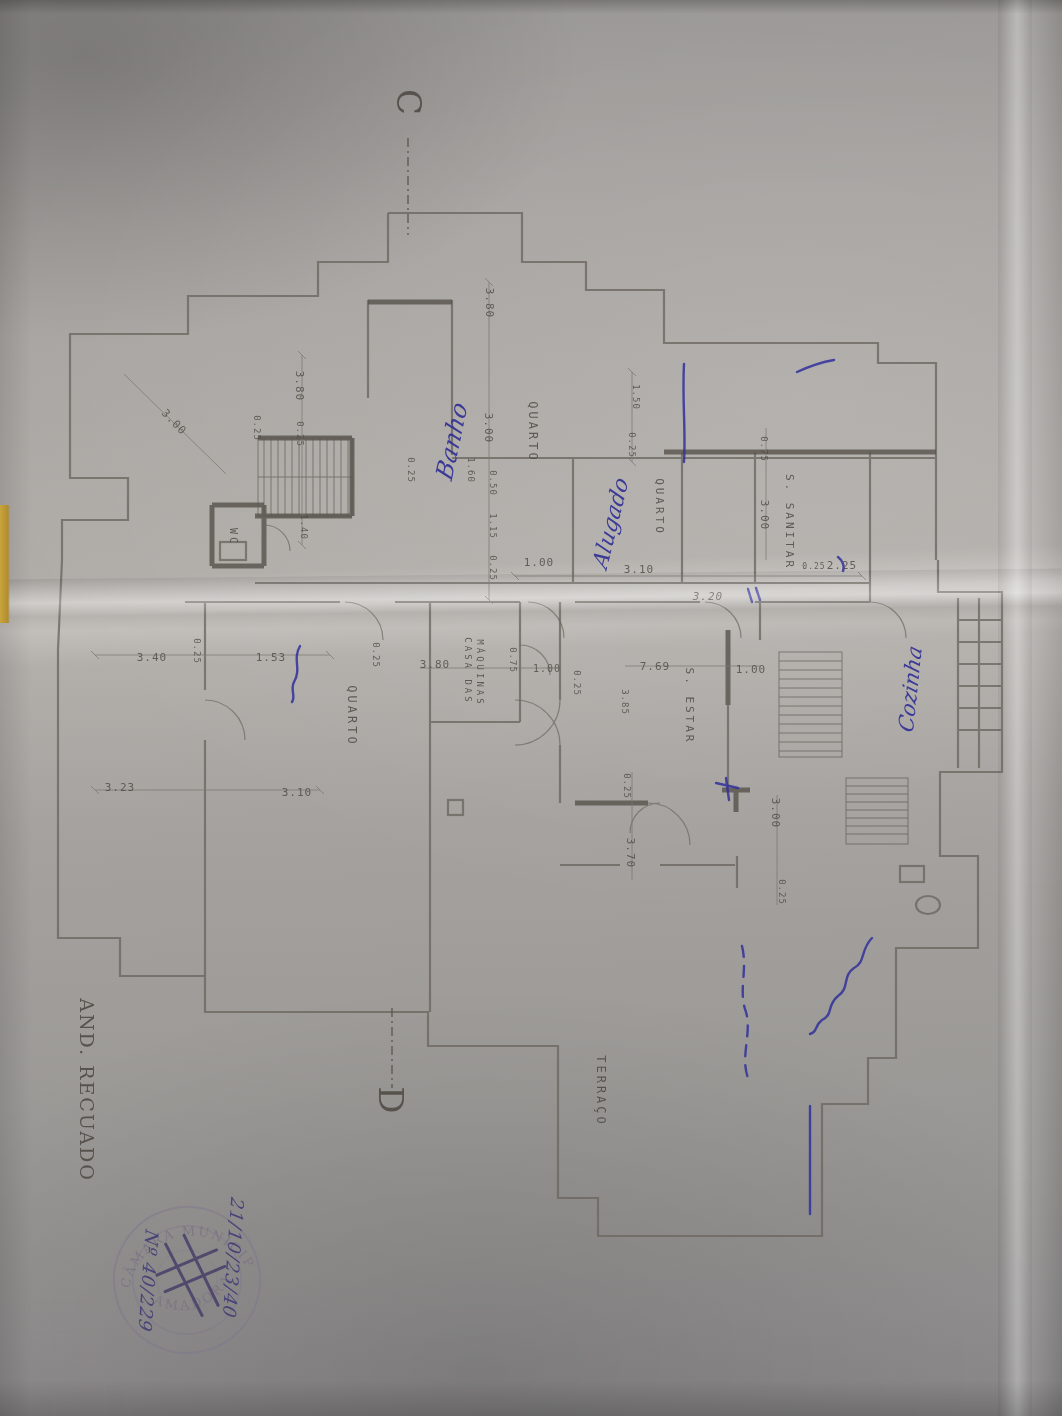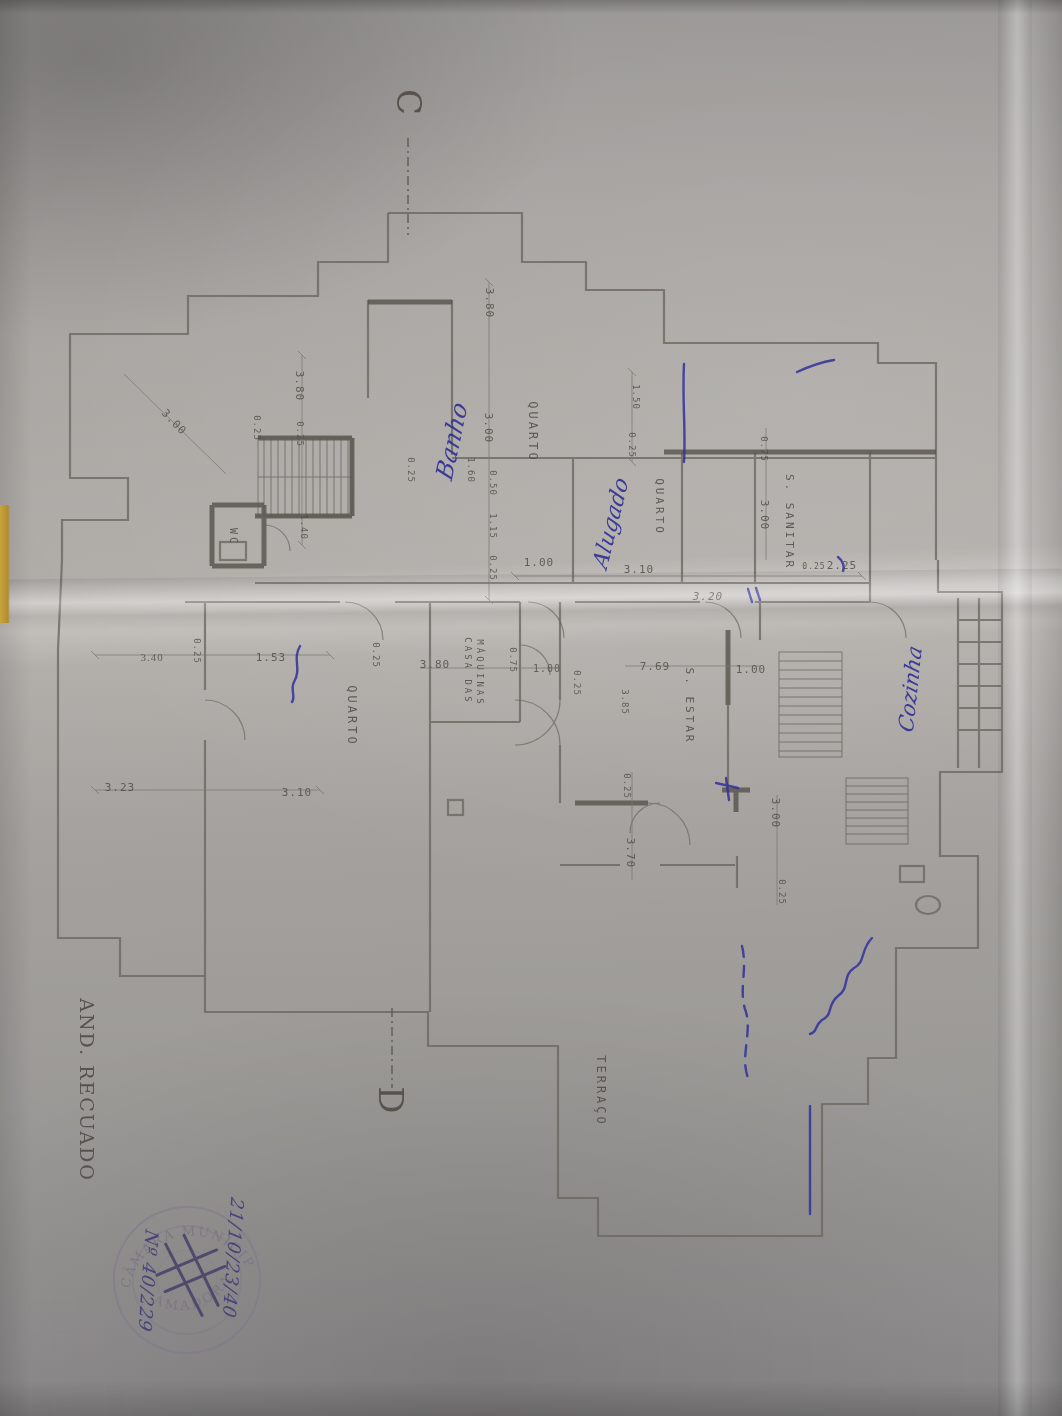--- a/index.html
+++ b/index.html
@@ -163,21 +163,21 @@
       <div class="lbl dim" style="left: 303px; top: 527px; font-size: 9px; transform: translate(-50%, -50%) rotate(90deg);">1.40</div>
       <div class="lbl dim" style="left: 635px; top: 397px; font-size: 9px; transform: translate(-50%, -50%) rotate(90deg);">1.50</div>
       <div class="lbl dim" style="left: 631px; top: 445px; font-size: 9px; transform: translate(-50%, -50%) rotate(90deg);">0.25</div>
       <div class="lbl dim" style="left: 763px; top: 449px; font-size: 9px; transform: translate(-50%, -50%) rotate(90deg);">0.75</div>
       <div class="lbl dim" style="left: 764px; top: 515px; font-size: 11px; transform: translate(-50%, -50%) rotate(90deg);">3.00</div>
       <div class="lbl dim" style="left: 539px; top: 562px; font-size: 11px; transform: translate(-50%, -50%) rotate(0deg);">1.00</div>
       <div class="lbl dim" style="left: 639px; top: 569px; font-size: 11px; transform: translate(-50%, -50%) rotate(0deg);">3.10</div>
       <div class="lbl dim" style="left: 708px; top: 596px; font-size: 11px; transform: translate(-50%, -50%) rotate(0deg); font-style: italic;">3.20</div>
       <div class="lbl dim" style="left: 814px; top: 567px; font-size: 8px; transform: translate(-50%, -50%) rotate(0deg);">0.25</div>
       <div class="lbl dim" style="left: 842px; top: 565px; font-size: 11px; transform: translate(-50%, -50%) rotate(0deg);">2.25</div>
-      <div class="lbl dim" style="left: 152px; top: 657px; font-size: 11px; transform: translate(-50%, -50%) rotate(0deg); font-family: Liberation Serif, serif;">3.40</div>
+      <div class="lbl dim" style="left: 152px; top: 657px; font-size: 11px; transform: translate(-50%, -50%) rotate(0deg);">3.40</div>
       <div class="lbl dim" style="left: 196px; top: 651px; font-size: 9px; transform: translate(-50%, -50%) rotate(90deg);">0.25</div>
       <div class="lbl dim" style="left: 271px; top: 657px; font-size: 11px; transform: translate(-50%, -50%) rotate(0deg);">1.53</div>
       <div class="lbl dim" style="left: 375px; top: 655px; font-size: 9px; transform: translate(-50%, -50%) rotate(90deg);">0.25</div>
       <div class="lbl dim" style="left: 435px; top: 664px; font-size: 11px; transform: translate(-50%, -50%) rotate(0deg);">3.80</div>
       <div class="lbl dim" style="left: 512px; top: 660px; font-size: 9px; transform: translate(-50%, -50%) rotate(90deg);">0.75</div>
       <div class="lbl dim" style="left: 547px; top: 669px; font-size: 10px; transform: translate(-50%, -50%) rotate(0deg);">1.00</div>
       <div class="lbl dim" style="left: 576px; top: 683px; font-size: 9px; transform: translate(-50%, -50%) rotate(90deg);">0.25</div>
       <div class="lbl dim" style="left: 655px; top: 666px; font-size: 11px; transform: translate(-50%, -50%) rotate(0deg);">7.69</div>
       <div class="lbl dim" style="left: 751px; top: 669px; font-size: 11px; transform: translate(-50%, -50%) rotate(0deg);">1.00</div>
       <div class="lbl dim" style="left: 624px; top: 702px; font-size: 9px; transform: translate(-50%, -50%) rotate(90deg);">3.85</div>

